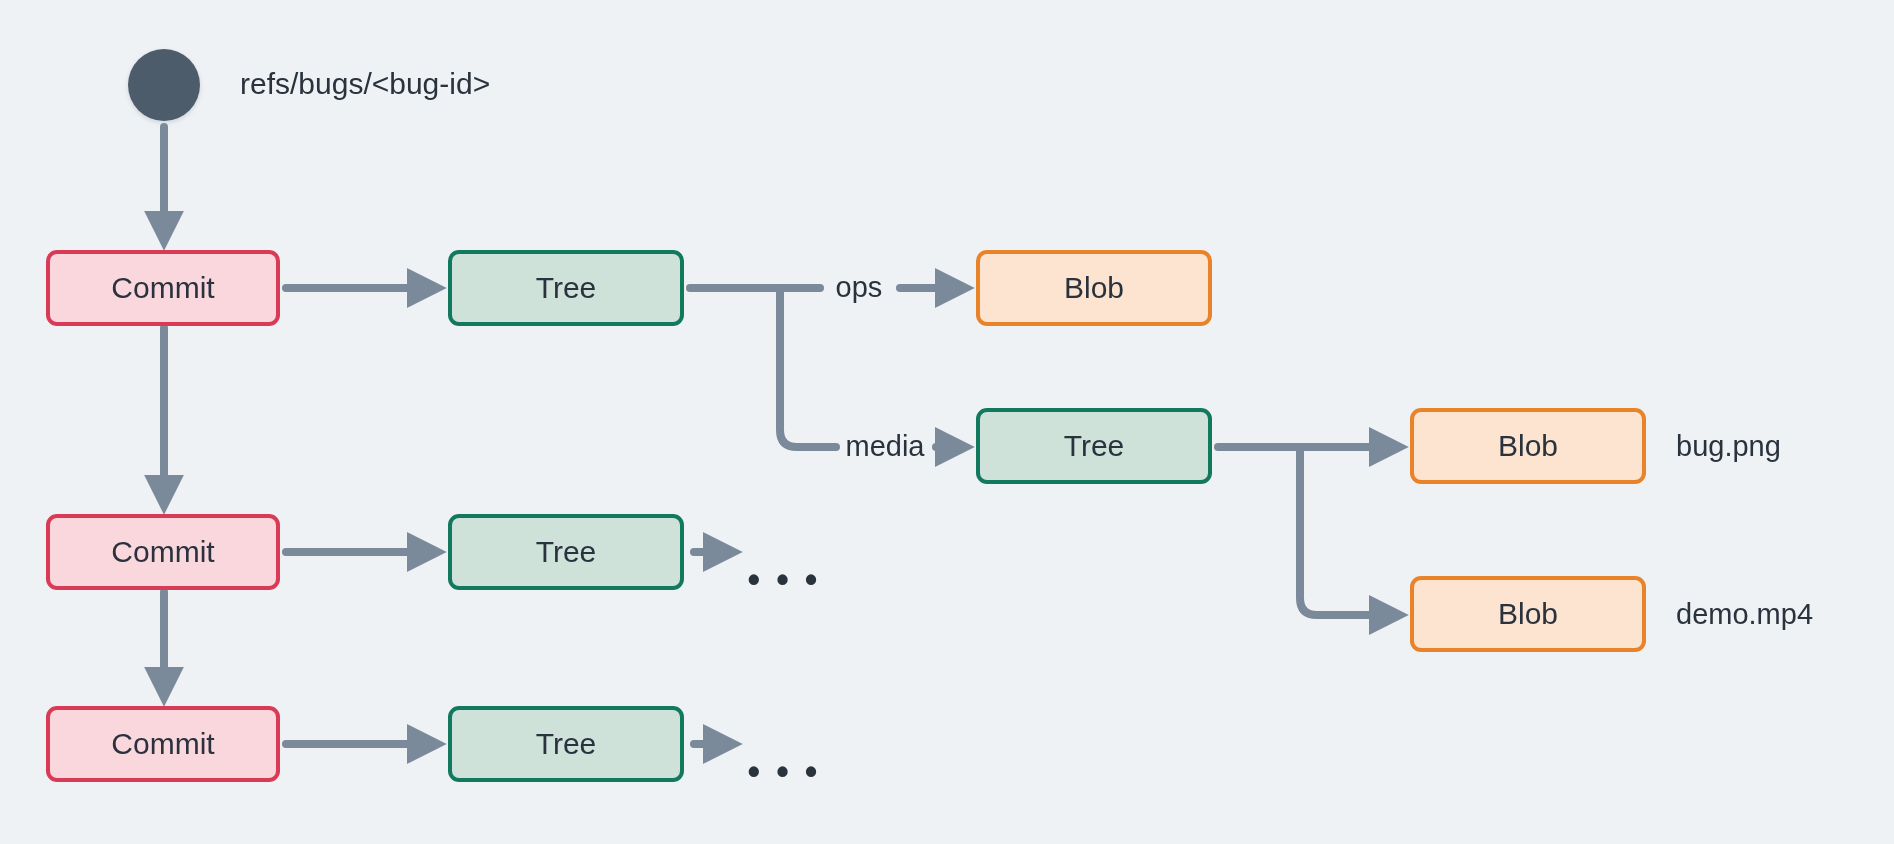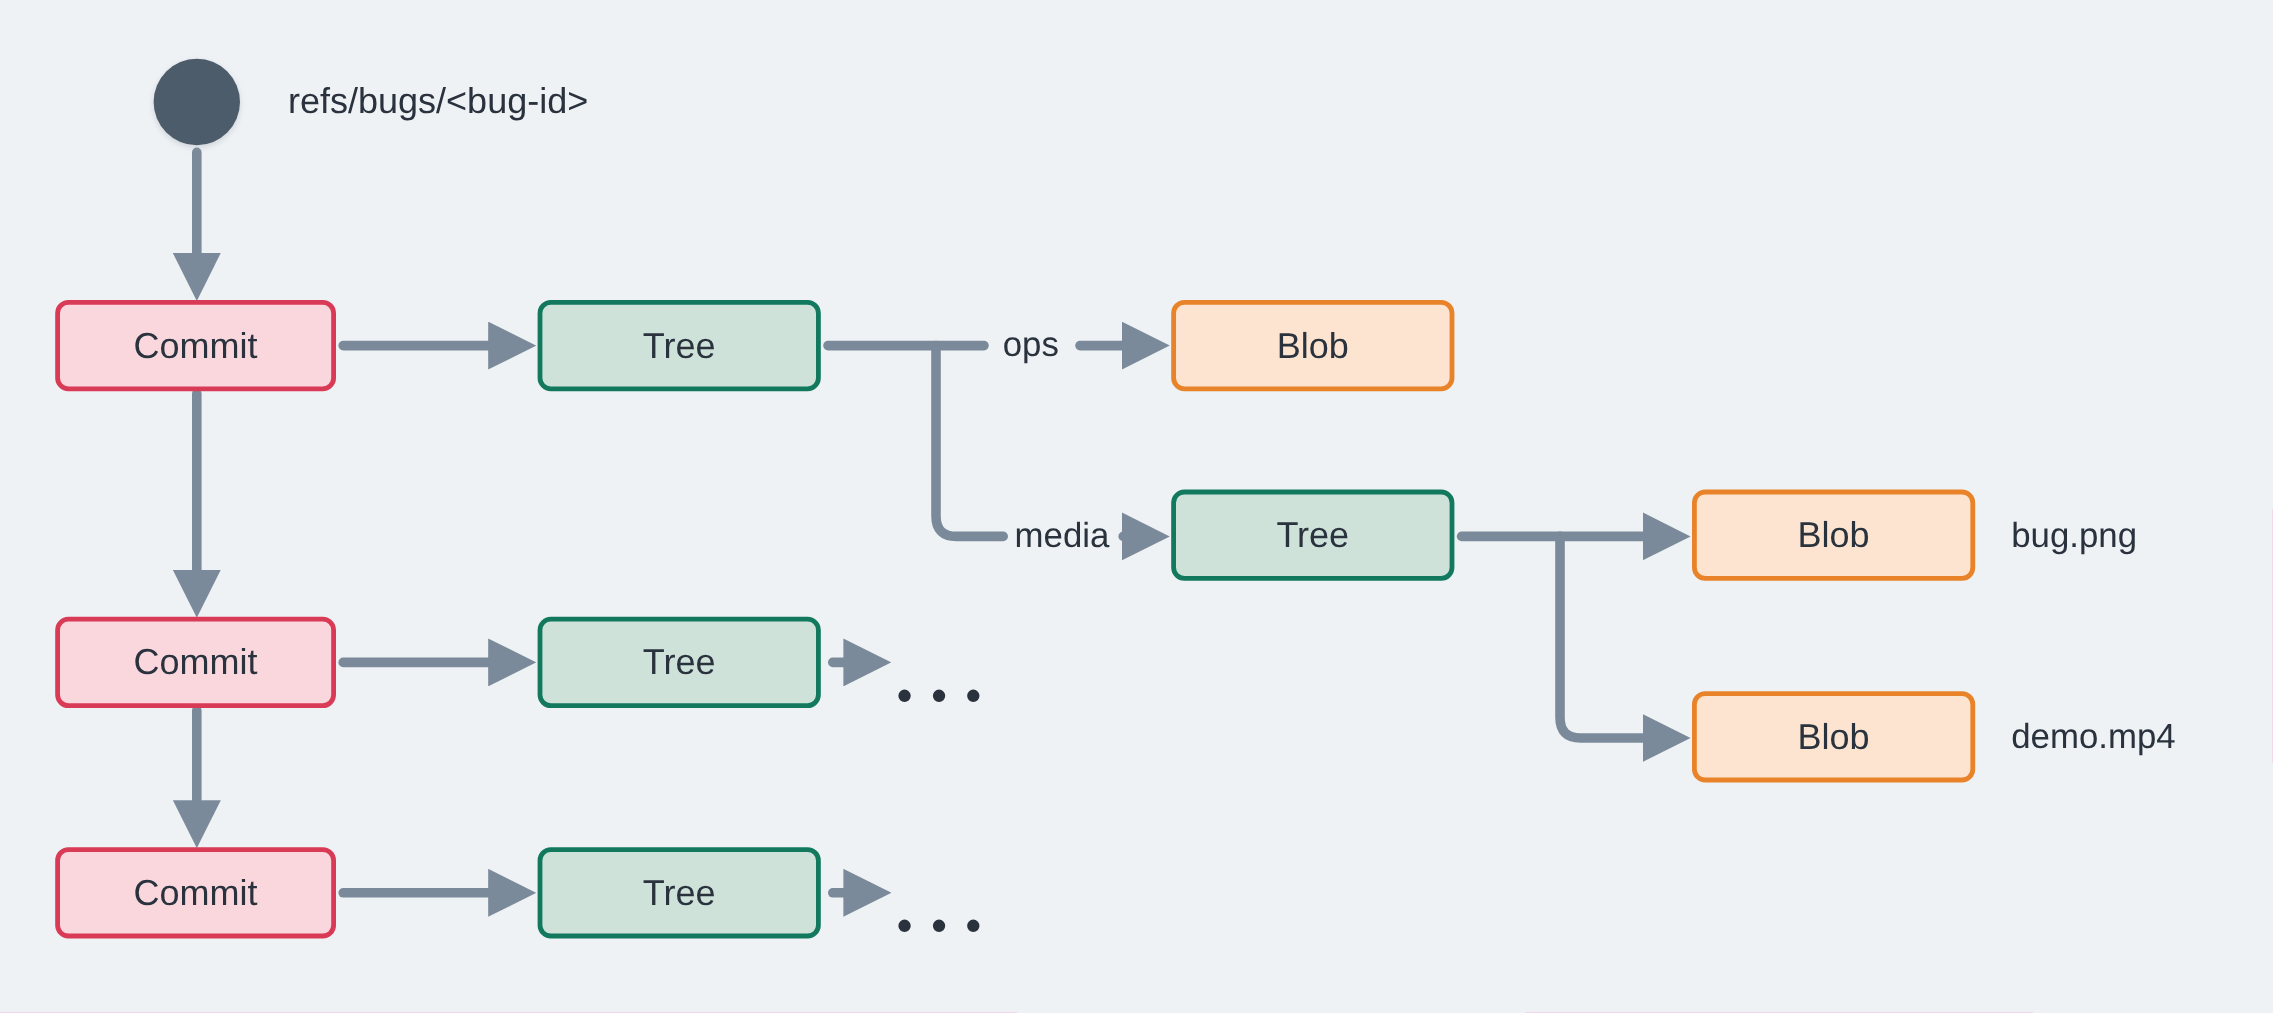--- a/index.html
+++ b/index.html
@@ -10,21 +10,21 @@
   body {
     width: 1894px;
     height: 844px;
     font-family: "Liberation Sans", sans-serif;
     overflow: hidden;
   }
   #diagram-root {
     position: relative;
     width: 1894px;
     height: 844px;
-    background: #f9a8d4;
+    background: #22c55e;
   }
   svg.canvas {
     position: absolute;
     top: 0;
     left: 0;
     width: 1894px;
     height: 844px;
     display: block;
   }
   .node-label {

